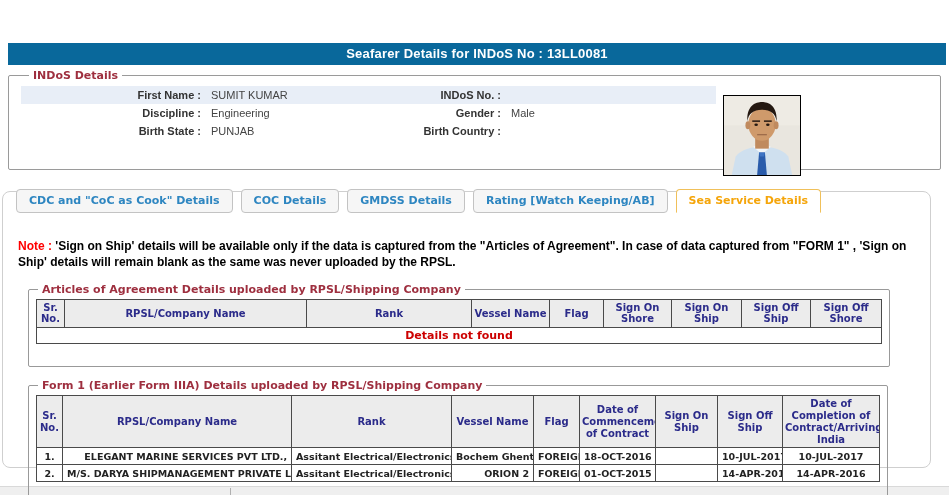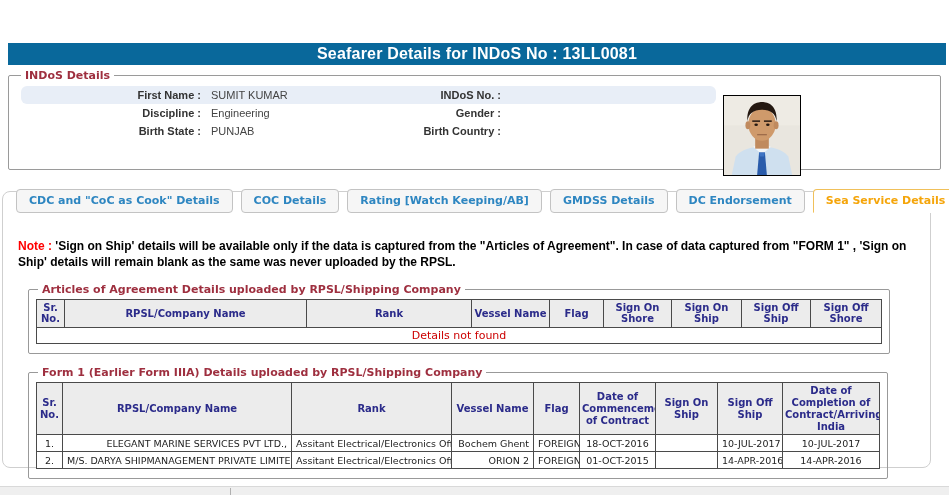--- a/index.html
+++ b/index.html
@@ -11,54 +11,55 @@
     overflow: hidden;
   }
 
   
   .title-bar {
     position: absolute;
     left: 8px; top: 43px;
     width: 938px; height: 22px;
     background: var(--title-bar-bg, #09689b);
     color: #ffffff;
-    font-size: 16px;
+    font-size: 13px;
     font-weight: bold;
     text-align: center;
     line-height: 22px;
     letter-spacing: 0.2px;
   }
 
   
   fieldset {
     border: 1px solid #9a9a9a;
     border-radius: 2px;
   }
   legend {
     color: var(--legend-text, #9e2f3f);
     font-family: "DejaVu Sans", sans-serif;
     font-weight: bold;
     font-size: 11px;
+    margin-left: 8px;
     padding: 0 4px;
   }
   .indos-fieldset {
     position: absolute;
     left: 8px; top: 69px;
     width: 933px; height: 101px;
     padding: 4px 0 0 12px;
   }
   .indos-row {
     display: grid;
     grid-template-columns: 180px 200px 100px 215px;
     width: 695px;
     height: 18px;
     line-height: 18px;
     font-size: 11px;
   }
-  .indos-row.striped { background: var(--row-stripe, #e8eef7); border-radius: 6px; }
+  .indos-row.striped { background: var(--row-stripe, #e8eef7); }
   .f-label {
     text-align: right;
     font-weight: bold;
     color: #333333;
     white-space: nowrap;
   }
   .f-label::after { content: "\00a0:"; }
   .f-value { padding-left: 10px; color: #444444; white-space: nowrap; }
   .photo-frame {
     position: absolute;
@@ -115,21 +116,21 @@
     font-weight: bold;
     color: #000000;
     line-height: 1.32;
     width: 905px;
   }
   .note .note-prefix { color: var(--note-prefix, #ff0000); }
 
   .tbl-fieldset {
     margin: 12px 0 0 26px;
     width: 853px;
-    padding: 3px 7px 9px 7px;
+    padding: 3px 7px 22px 7px;
     border: 1px solid #999999;
   }
   .tbl-fieldset legend { margin-left: 2px; }
   table {
     width: 100%;
     border-collapse: collapse;
     table-layout: fixed;
     font-family: "DejaVu Sans", sans-serif;
   }
   th, td { border: 1px solid #4a4a4a; overflow: hidden; }
@@ -137,21 +138,21 @@
     background: #ececec;
     color: var(--table-header-text, #2b2b8a);
     font-size: 10px;
     line-height: 1.18;
     padding: 2px 2px;
     font-weight: bold;
   }
   td {
     background: #ffffff;
     font-size: 9.5px;
-    font-weight: normal;
+    font-weight: bold;
     color: #222222;
     padding: 2px 4px;
     height: 17px;
     white-space: nowrap;
   }
   td.al-c { text-align: center; }
   td.al-l { text-align: right; }
   .empty-row td {
     text-align: center;
     color: var(--alert-text, #cc0000);
@@ -185,20 +186,21 @@
 
   <div class="indos-row striped">
     <span class="f-label">First Name</span>
     <span class="f-value">SUMIT KUMAR</span>
     <span class="f-label">INDoS No.</span>
   </div>
   <div class="indos-row">
     <span class="f-label">Discipline</span>
     <span class="f-value">Engineering</span>
     <span class="f-label">Gender</span>
+    <span class="f-value">Male</span>
   </div>
   <div class="indos-row">
     <span class="f-label">Birth State</span>
     <span class="f-value">PUNJAB</span>
     <span class="f-label">Birth Country</span>
   </div>
 
   <div class="photo-frame">
     <svg viewBox="0 0 78 81" xmlns="http://www.w3.org/2000/svg">
       <rect x="0" y="0" width="78" height="81" fill="#e9e6df"></rect>
@@ -229,23 +231,22 @@
     </svg>
   </div>
 </fieldset>
 
 <div class="tab-area">
   <div class="panel-border"></div>
 
   <div class="tab-strip">
     <div class="tab">CDC and "CoC as Cook" Details</div>
     <div class="tab">COC Details</div>
+    <div class="tab">GMDSS Details</div>
     <div class="tab">Rating [Watch Keeping/AB]</div>
-    <div class="tab">GMDSS Details</div>
-    <div class="tab">DC Endorsement</div>
     <div class="tab active">Sea Service Details</div>
 
   </div>
 
   <div class="panel-content">
 
     <div class="note">
       <span class="note-prefix">Note :</span>
       <span>'Sign on Ship' details will be available only if the data is captured from the "Articles of Agreement". In case of data captured from "FORM 1" , 'Sign on Ship' details will remain blank as the same was never uploaded by the RPSL.</span>
     </div>

